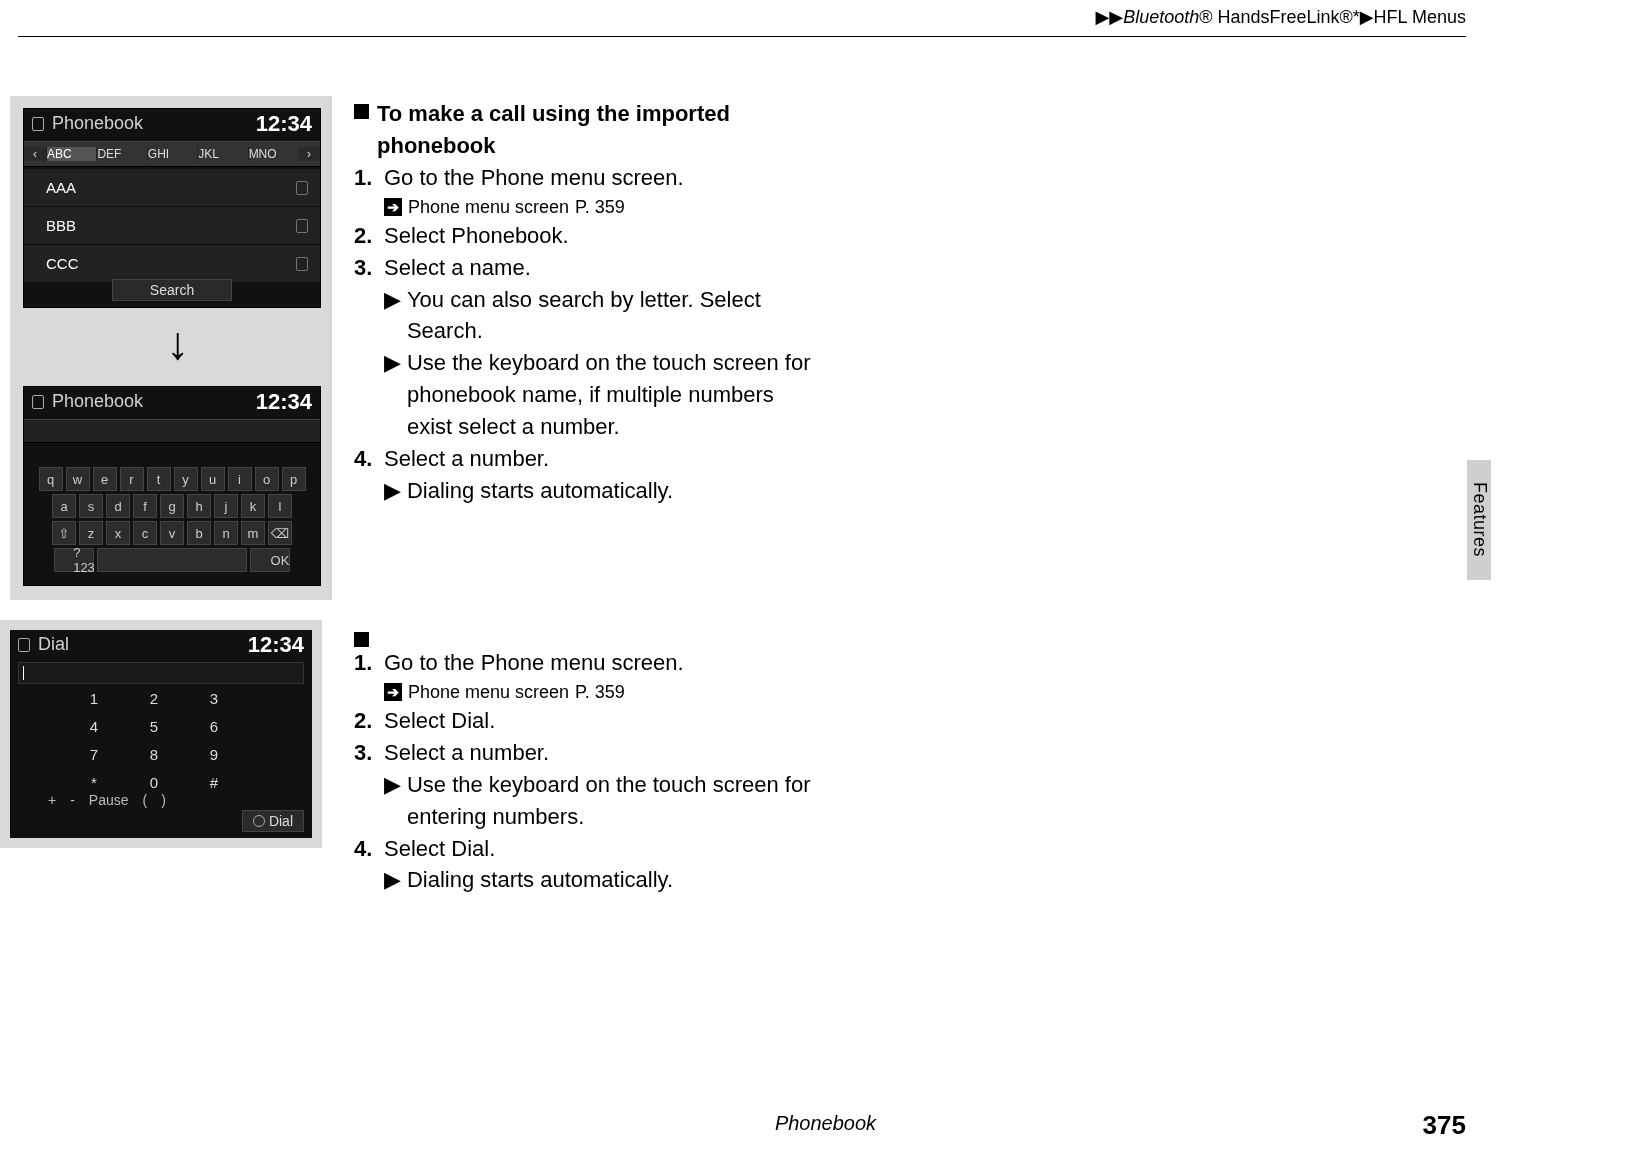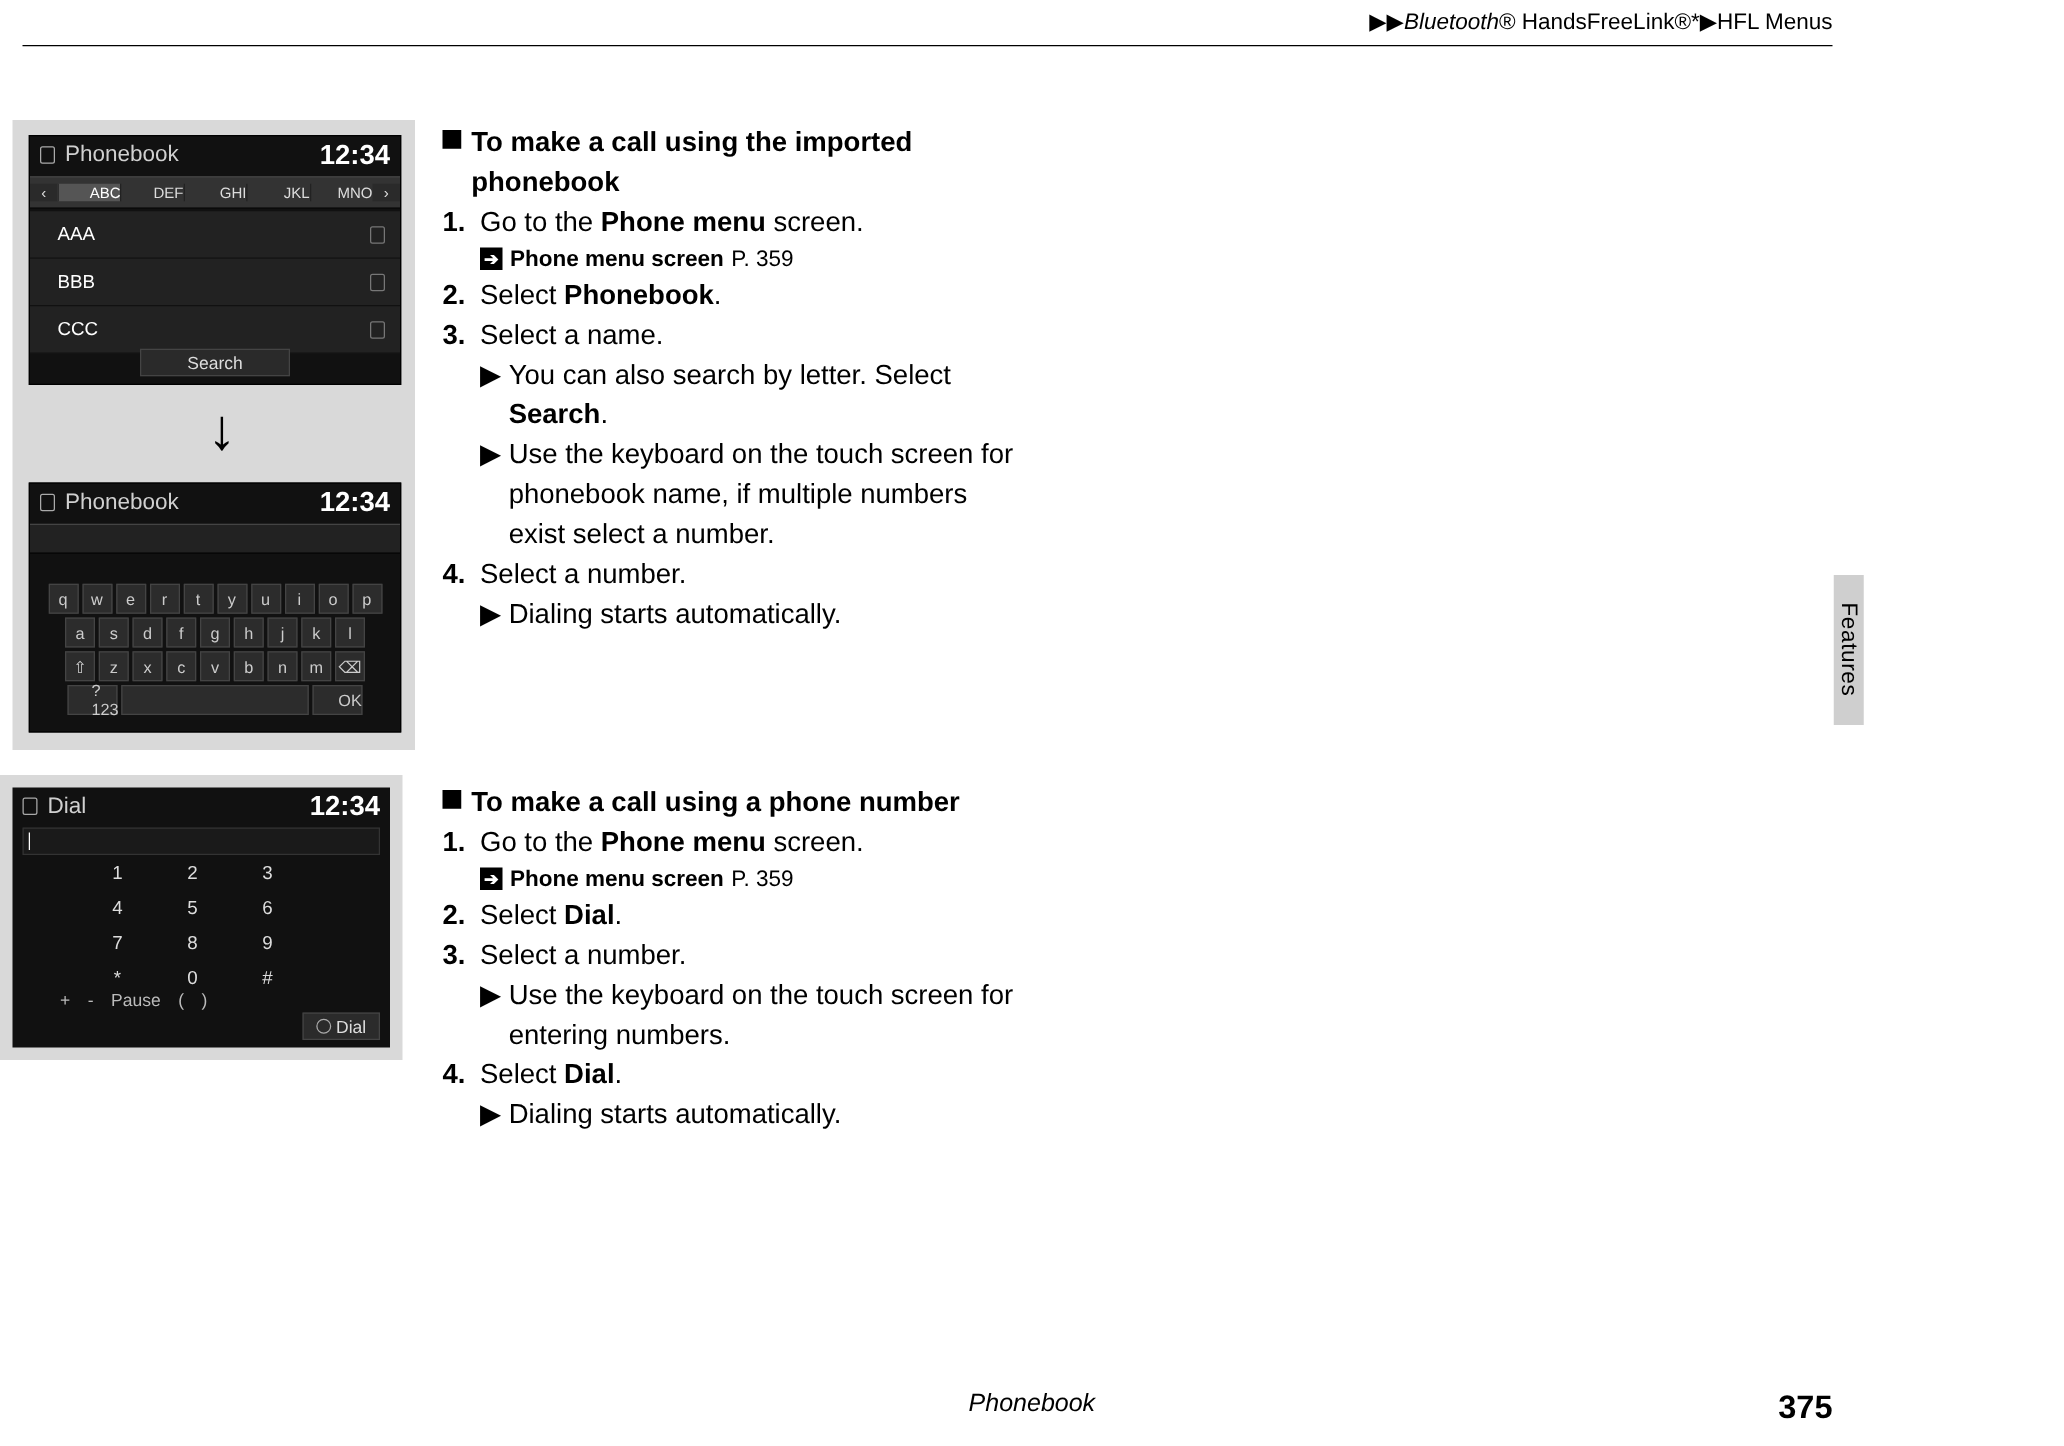--- a/index.html
+++ b/index.html
@@ -92,21 +92,21 @@
   #scr1 { left: 23px; top: 108px; width: 298px; height: 200px; }
   #scr1 .tabrow {
     position: absolute; top: 32px; left: 0; right: 0;
     display: flex; align-items: center;
     background: #333; height: 26px;
     font-size: 12px; color: #ddd;
     border-top: 1px solid #444;
     border-bottom: 1px solid #000;
   }
   #scr1 .tabrow .nav { width: 22px; text-align: center; background:#2a2a2a; }
-  #scr1 .tabrow .tab { flex:1; text-align:right; border-left:1px solid #222;}
+  #scr1 .tabrow .tab { flex:1; text-align:left; border-left:1px solid #222;}
   #scr1 .tabrow .tab.sel { background:#555; color:#fff;}
   #scr1 .entries { position:absolute; top:60px; left:0; right:0; }
   #scr1 .entry { display:flex; align-items:center; height:38px; padding:0 12px 0 22px; font-size:15px; color:#fff; background:#222; border-bottom:1px solid #111;}
   #scr1 .entry .righticon { margin-left:auto; width:12px; height:14px; border:1px solid #777; border-radius:2px; }
   #scr1 .searchbtn {
     position:absolute; bottom:6px; left:50%; transform:translateX(-50%);
     width:120px; height:22px; background:#2a2a2a; border:1px solid #444;
     display:flex; align-items:center; justify-content:center;
     font-size:14px; color:#ddd;
   }
@@ -186,21 +186,21 @@
   .sub .body { flex:1; }
   .xref {
     padding-left:30px; display:flex; align-items:center; gap:6px;
     font-size:18px;
   }
   .xref .xicon {
     width:18px; height:18px; background:#000; color:#fff;
     display:flex; align-items:center; justify-content:center;
     font-size:14px; font-weight:700;
   }
-  b { font-weight:700; }
+  b { font-weight:400; }
 </style>
 </head>
 <body>
 
 <div class="top-breadcrumb">
   <span>▶▶</span><span class="bt">Bluetooth</span><span>® HandsFreeLink®*▶HFL Menus</span>
 </div>
 <div class="header-rule"></div>
 
 <div class="side-tab">
@@ -368,21 +368,20 @@
   </div>
   <div class="sub">
     <span class="tri">▶</span>
     <span class="body">Dialing starts automatically.</span>
   </div>
 </div>
 
 <div id="instr2" class="instr">
   <div class="sec-head">
     <span class="sq"></span>
-    <span class="txt">To make a call using a phone number</span>
   </div>
   <div class="step">
     <span class="num">1.</span>
     <span>
       <span>Go to the </span><b>Phone menu</b><span> screen.</span>
     </span>
   </div>
   <div class="xref">
     <span class="xicon">➔</span>
     <b>Phone menu screen</b>

